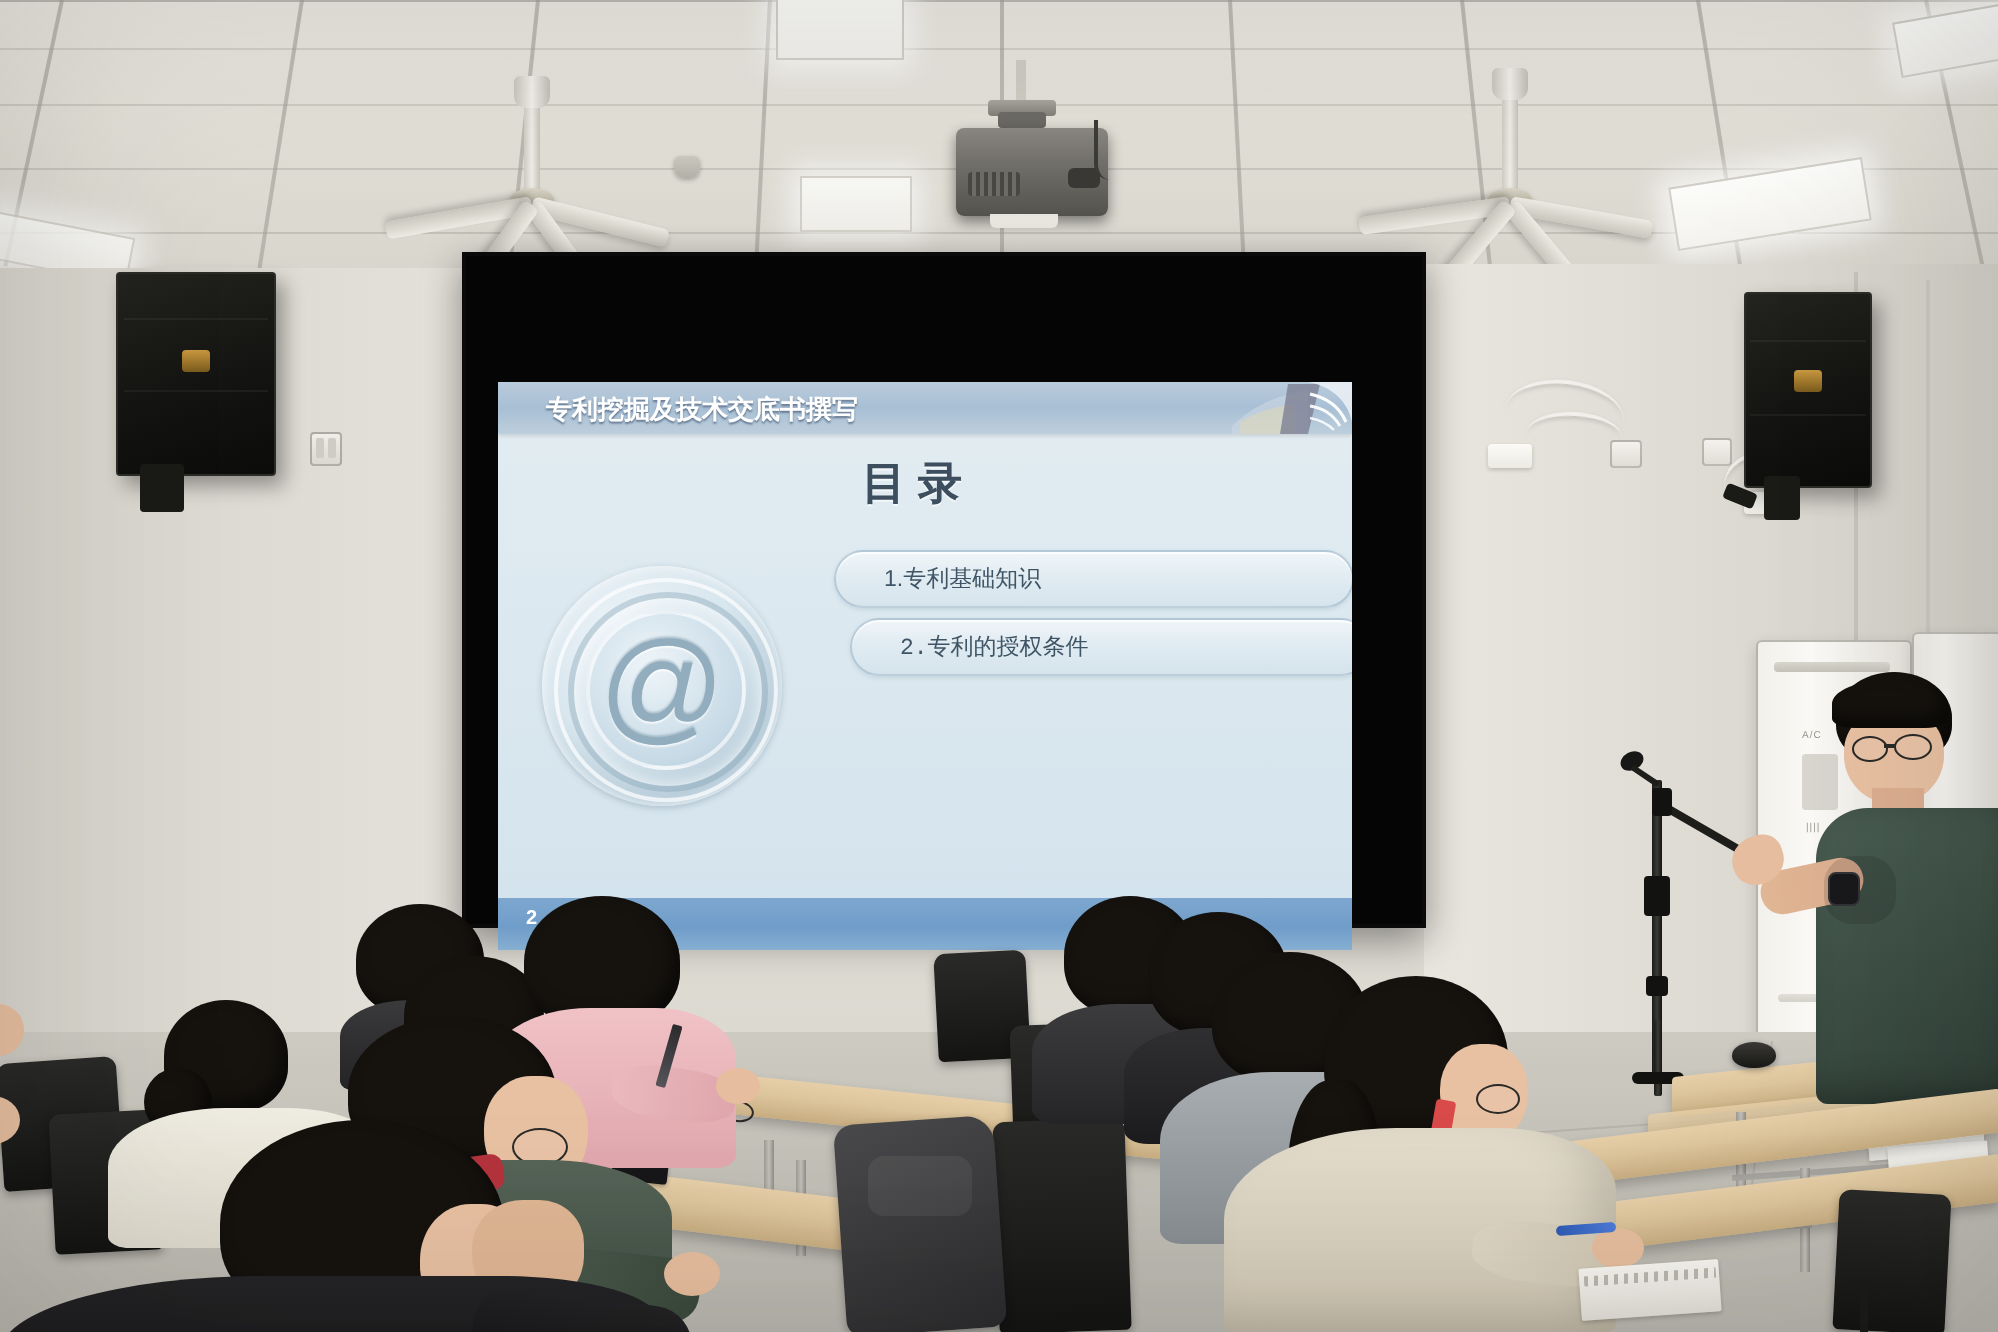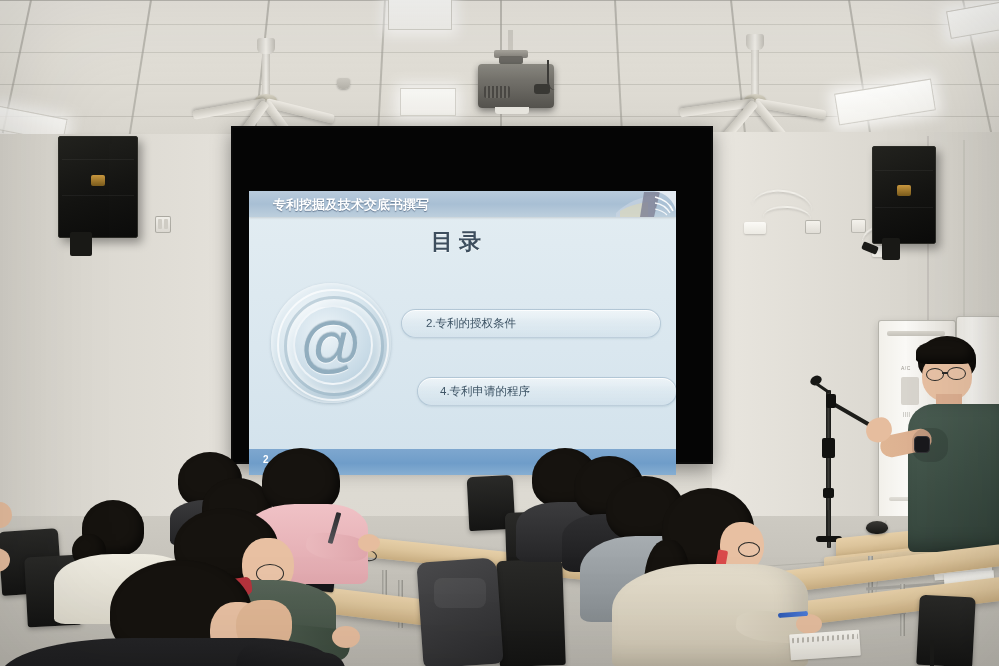--- a/index.html
+++ b/index.html
@@ -288,25 +288,25 @@
              border:2px solid rgba(255,255,255,.7);"></div>
         <div class="at-ring" style="left:13px;top:13px;width:94px;height:94px;
              border:3px solid rgba(130,160,180,.38);
              box-shadow:inset 0 0 8px rgba(255,255,255,.9);"></div>
         <div class="at-ring" style="left:22px;top:22px;width:76px;height:76px;
              border:2px solid rgba(255,255,255,.65);
              background:radial-gradient(circle at 40% 34%,#eef5f9,#c7dae6 70%,#b0c8d8 100%);"></div>
         <div class="at-glyph" style="font-size:62px;">@</div>
       </div>
 
-      <div class="agenda-item" style="left:152px;top:118px;width:258px;height:27px;">
+      <div class="agenda-item" style="left:168px;top:84px;width:258px;height:27px;">
+        <span style="margin-left:24px;font-size:11.5px;">1.专利基础知识</span>
+      </div>
+      <div class="agenda-item" style="left:176px;top:118px;width:258px;height:27px;font-family:Liberation Mono, monospace;">
         <span style="margin-left:24px;font-size:11.5px;">2.专利的授权条件</span>
-      </div>
-      <div class="agenda-item" style="left:168px;top:186px;width:258px;height:27px;">
-        <span style="margin-left:22px;font-size:11.5px;">4.专利申请的程序</span>
       </div>
 
       <div class="slide-foot" style="height:26px;">
         <div class="slide-page" style="left:14px;top:5px;font-size:10px;">2</div>
       </div>
     </div>
   </div>
 
   <div class="floor" style="left:0;top:516px;width:999px;height:150px;"></div>
   <div class="floor-line" style="left:700px;top:560px;width:299px;height:1px;transform:rotate(-4deg)"></div>

